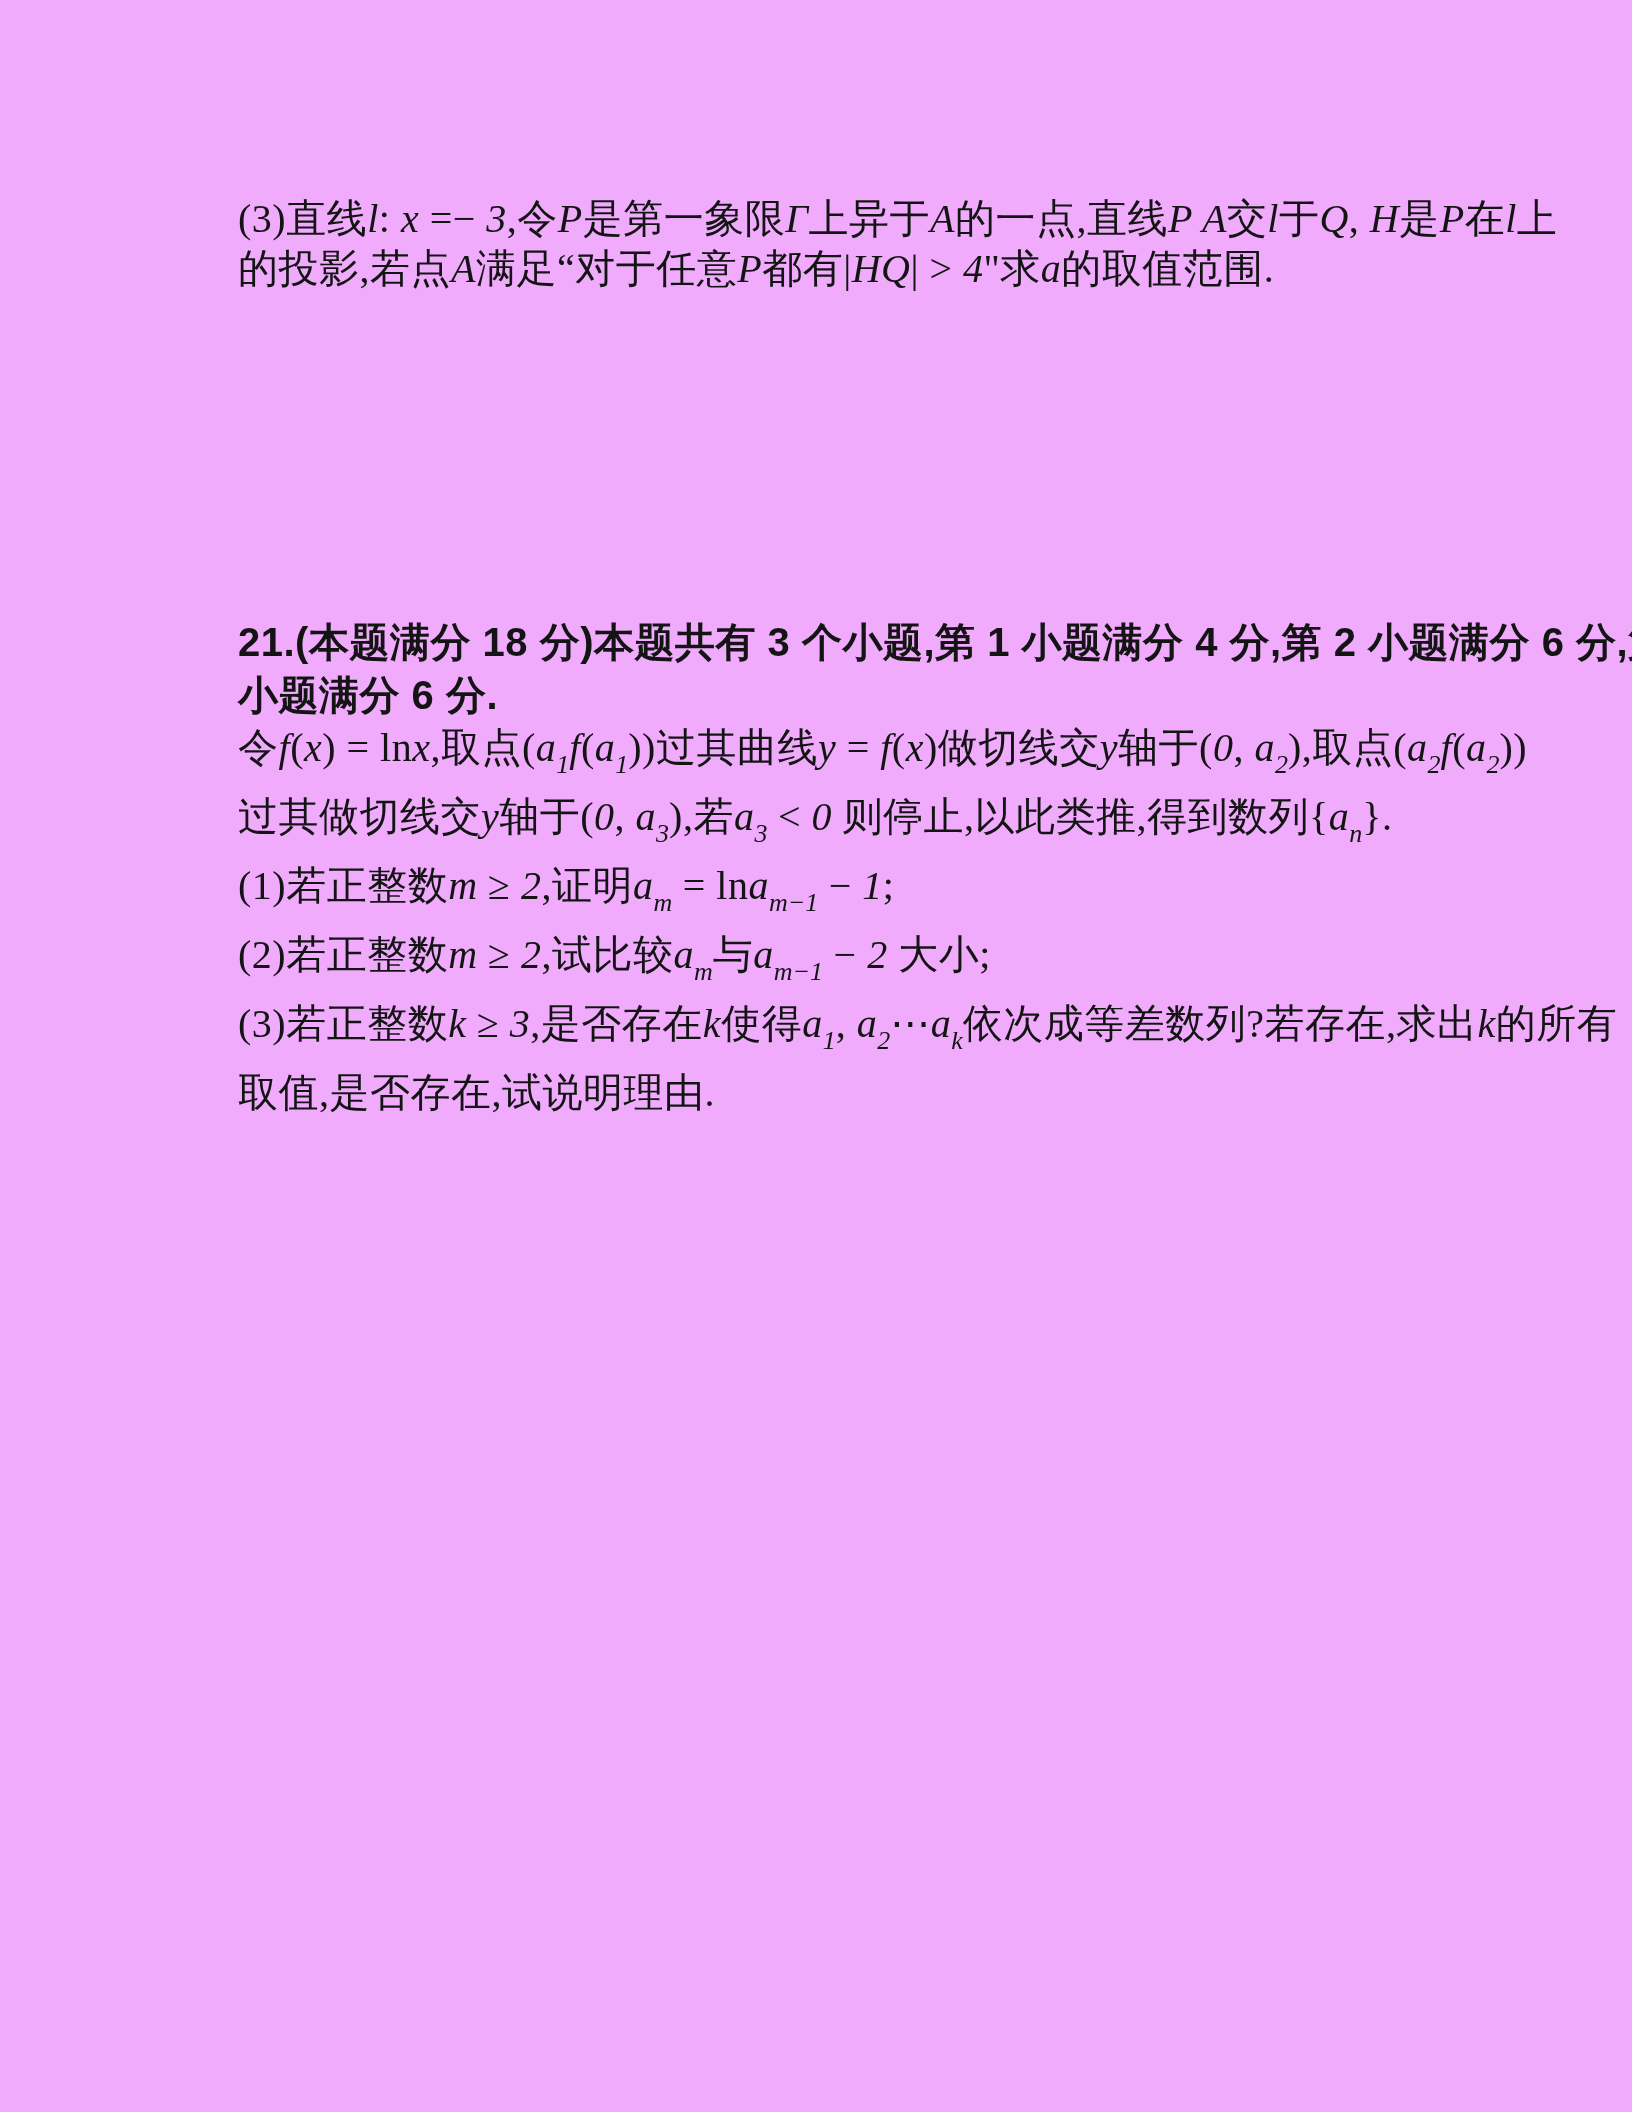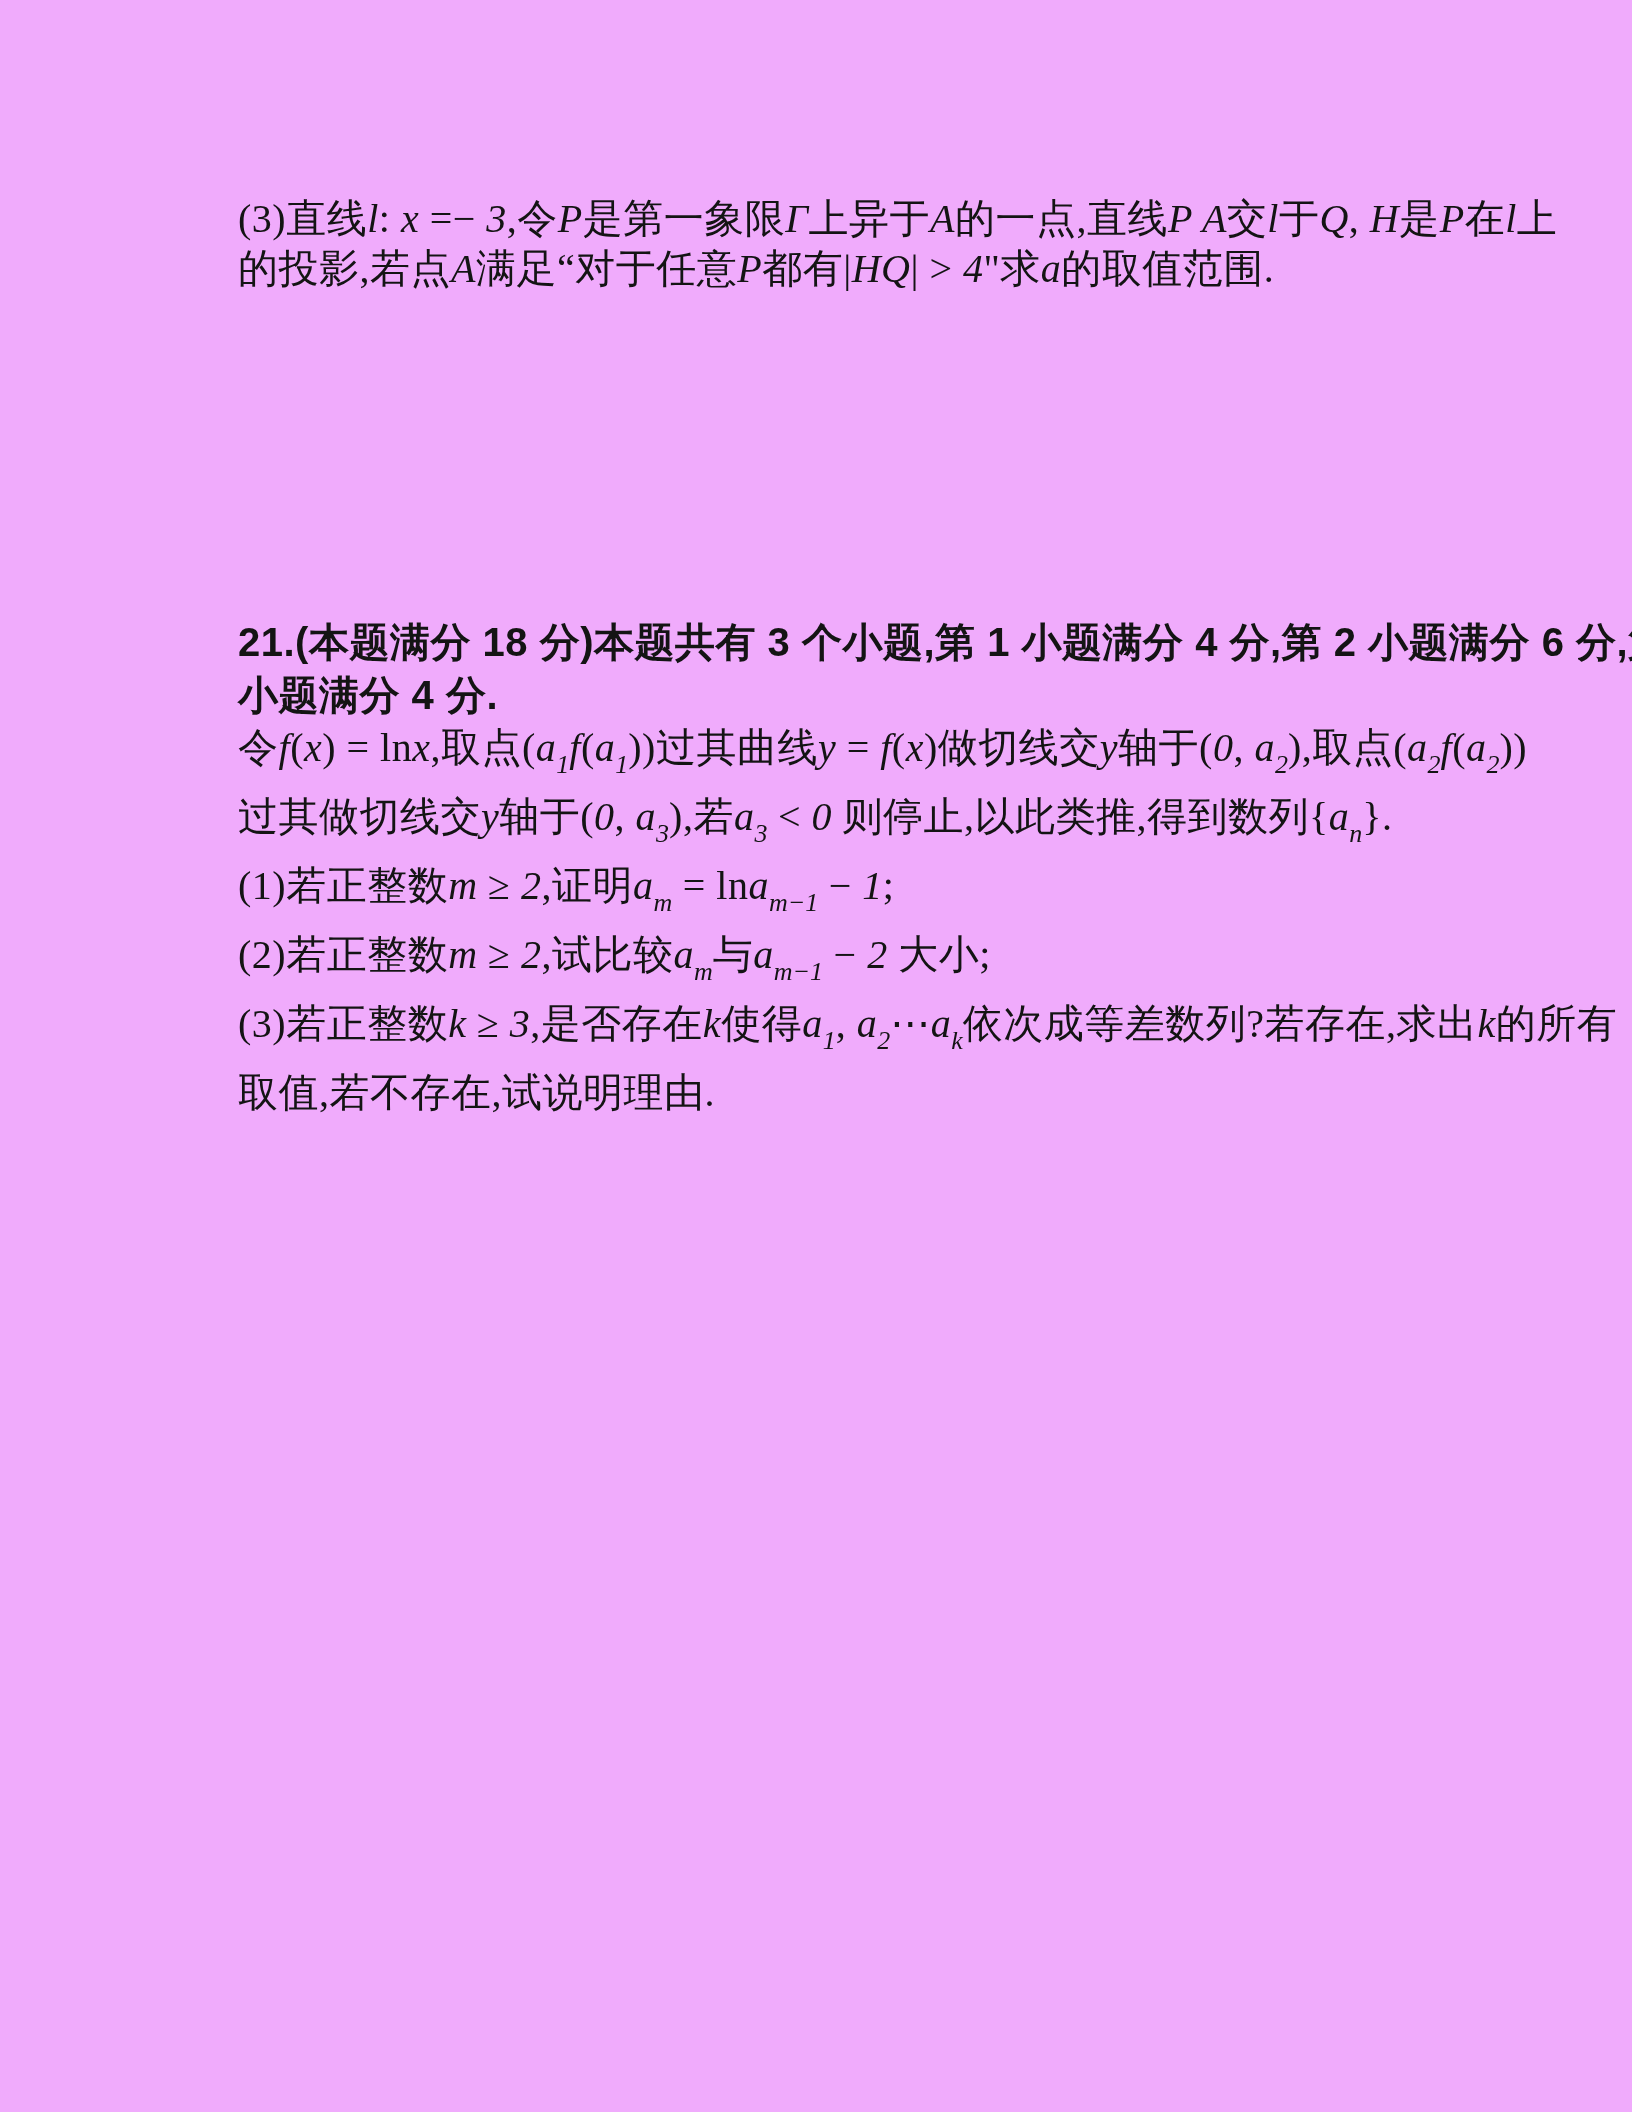--- a/index.html
+++ b/index.html
@@ -47,21 +47,21 @@
 <body>
 
 <div id="page">
   <div id="problem20-block" class="text-block">
       <div class="line"><span class="seg seg-cn">(3)直线</span><span class="seg seg-it">l</span><span class="seg seg-cn">: </span><span class="seg seg-it">x</span><span class="seg seg-cn"> =− </span><span class="seg seg-it">3</span><span class="seg seg-cn">,令</span><span class="seg seg-it">P</span><span class="seg seg-cn">是第一象限</span><span class="seg seg-it">Γ</span><span class="seg seg-cn">上异于</span><span class="seg seg-it">A</span><span class="seg seg-cn">的一点,直线</span><span class="seg seg-it">P A</span><span class="seg seg-cn">交</span><span class="seg seg-it">l</span><span class="seg seg-cn">于</span><span class="seg seg-it">Q</span><span class="seg seg-cn">, </span><span class="seg seg-it">H</span><span class="seg seg-cn">是</span><span class="seg seg-it">P</span><span class="seg seg-cn">在</span><span class="seg seg-it">l</span><span class="seg seg-cn">上</span></div>
       <div class="line"><span class="seg seg-cn">的投影,若点</span><span class="seg seg-it">A</span><span class="seg seg-cn">满足“对于任意</span><span class="seg seg-it">P</span><span class="seg seg-cn">都有|</span><span class="seg seg-it">HQ</span><span class="seg seg-cn">| &gt; </span><span class="seg seg-it">4</span><span class="seg seg-cn">"求</span><span class="seg seg-it">a</span><span class="seg seg-cn">的取值范围.</span></div>
     </div>
 
   <div id="problem21-block" class="text-block">
       <div class="line"><span class="seg seg-b">21.(本题满分 18 分)本题共有 3 个小题,第 1 小题满分 4 分,第 2 小题满分 6 分,第 3</span></div>
-      <div class="line"><span class="seg seg-b">小题满分 4 分.</span></div>
+      <div class="line"><span class="seg seg-b">小题满分 6 分.</span></div>
       <div class="line"><span class="seg seg-cn">令</span><span class="seg seg-it">f</span><span class="seg seg-cn">(</span><span class="seg seg-it">x</span><span class="seg seg-cn">) = ln</span><span class="seg seg-it">x</span><span class="seg seg-cn">,取点(</span><span class="seg seg-it">a</span><span class="seg seg-sub">1</span><span class="seg seg-it">f</span><span class="seg seg-cn">(</span><span class="seg seg-it">a</span><span class="seg seg-sub">1</span><span class="seg seg-cn">))过其曲线</span><span class="seg seg-it">y</span><span class="seg seg-cn"> = </span><span class="seg seg-it">f</span><span class="seg seg-cn">(</span><span class="seg seg-it">x</span><span class="seg seg-cn">)做切线交</span><span class="seg seg-it">y</span><span class="seg seg-cn">轴于(</span><span class="seg seg-it">0</span><span class="seg seg-cn">, </span><span class="seg seg-it">a</span><span class="seg seg-sub">2</span><span class="seg seg-cn">),取点(</span><span class="seg seg-it">a</span><span class="seg seg-sub">2</span><span class="seg seg-it">f</span><span class="seg seg-cn">(</span><span class="seg seg-it">a</span><span class="seg seg-sub">2</span><span class="seg seg-cn">))</span></div>
       <div class="line"><span class="seg seg-cn">过其做切线交</span><span class="seg seg-it">y</span><span class="seg seg-cn">轴于(</span><span class="seg seg-it">0</span><span class="seg seg-cn">, </span><span class="seg seg-it">a</span><span class="seg seg-sub">3</span><span class="seg seg-cn">),若</span><span class="seg seg-it">a</span><span class="seg seg-sub">3</span><span class="seg seg-cn"> &lt; </span><span class="seg seg-it">0</span><span class="seg seg-cn"> 则停止,以此类推,得到数列{</span><span class="seg seg-it">a</span><span class="seg seg-sub">n</span><span class="seg seg-cn">}.</span></div>
       <div class="line"><span class="seg seg-cn">(1)若正整数</span><span class="seg seg-it">m</span><span class="seg seg-cn"> ≥ </span><span class="seg seg-it">2</span><span class="seg seg-cn">,证明</span><span class="seg seg-it">a</span><span class="seg seg-sub">m</span><span class="seg seg-cn"> = ln</span><span class="seg seg-it">a</span><span class="seg seg-sub">m−1</span><span class="seg seg-cn"> − </span><span class="seg seg-it">1</span><span class="seg seg-cn">;</span></div>
       <div class="line"><span class="seg seg-cn">(2)若正整数</span><span class="seg seg-it">m</span><span class="seg seg-cn"> ≥ </span><span class="seg seg-it">2</span><span class="seg seg-cn">,试比较</span><span class="seg seg-it">a</span><span class="seg seg-sub">m</span><span class="seg seg-cn">与</span><span class="seg seg-it">a</span><span class="seg seg-sub">m−1</span><span class="seg seg-cn"> − </span><span class="seg seg-it">2</span><span class="seg seg-cn"> 大小;</span></div>
       <div class="line"><span class="seg seg-cn">(3)若正整数</span><span class="seg seg-it">k</span><span class="seg seg-cn"> ≥ </span><span class="seg seg-it">3</span><span class="seg seg-cn">,是否存在</span><span class="seg seg-it">k</span><span class="seg seg-cn">使得</span><span class="seg seg-it">a</span><span class="seg seg-sub">1</span><span class="seg seg-cn">, </span><span class="seg seg-it">a</span><span class="seg seg-sub">2</span><span class="seg seg-cn">⋯</span><span class="seg seg-it">a</span><span class="seg seg-sub">k</span><span class="seg seg-cn">依次成等差数列?若存在,求出</span><span class="seg seg-it">k</span><span class="seg seg-cn">的所有</span></div>
-      <div class="line"><span class="seg seg-cn">取值,若不存在,试说明理由.</span></div>
+      <div class="line"><span class="seg seg-cn">取值,是否存在,试说明理由.</span></div>
     </div>
 </div>
 
 </body></html>

